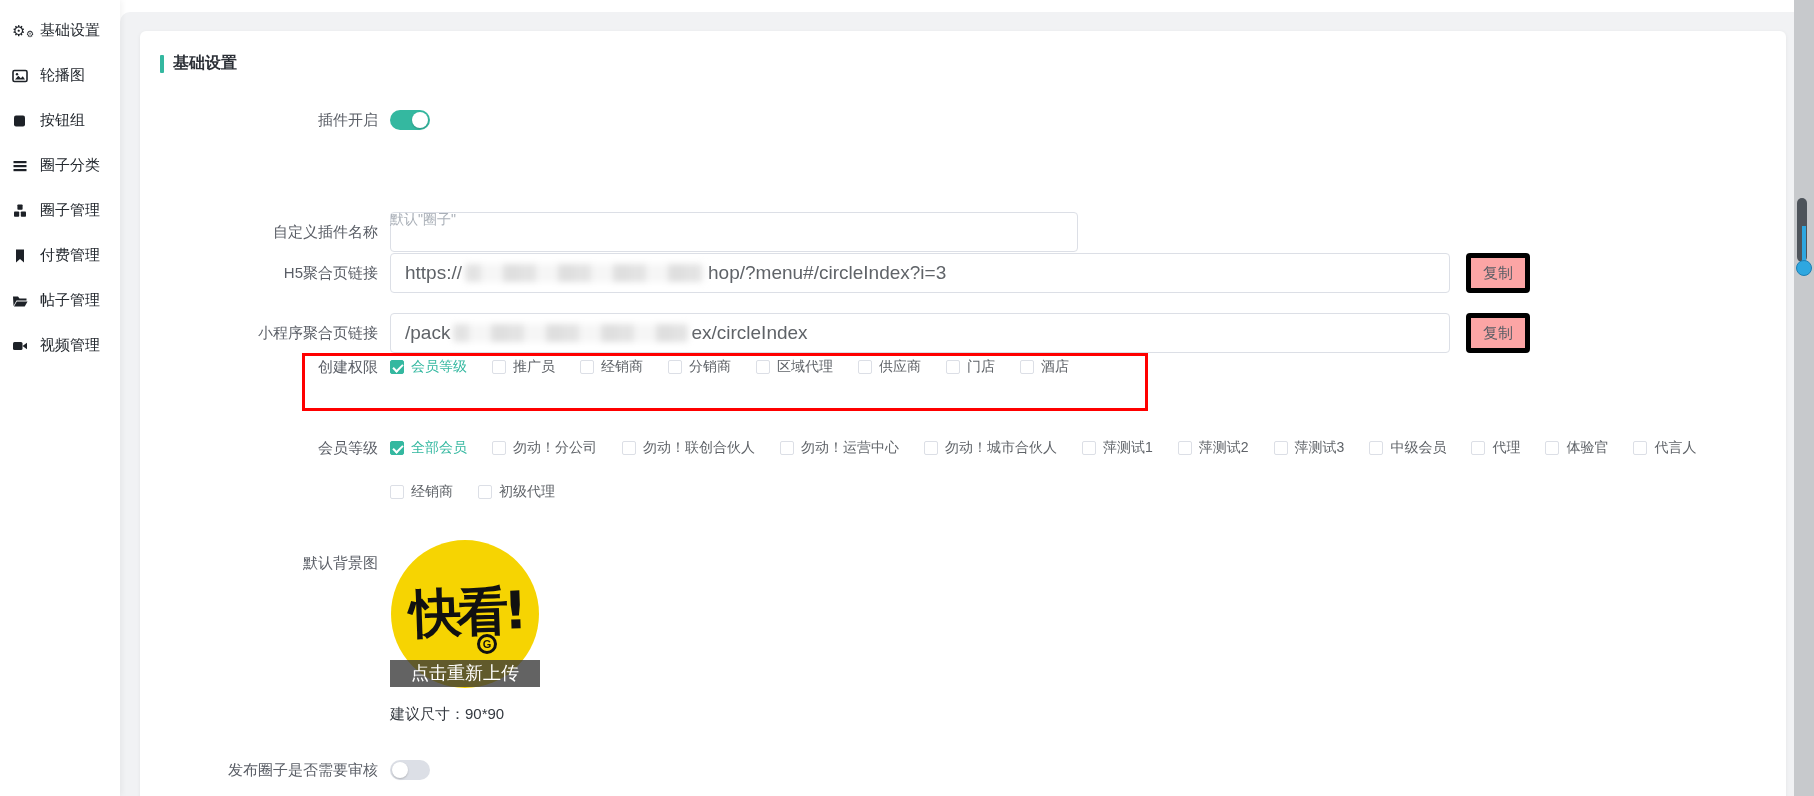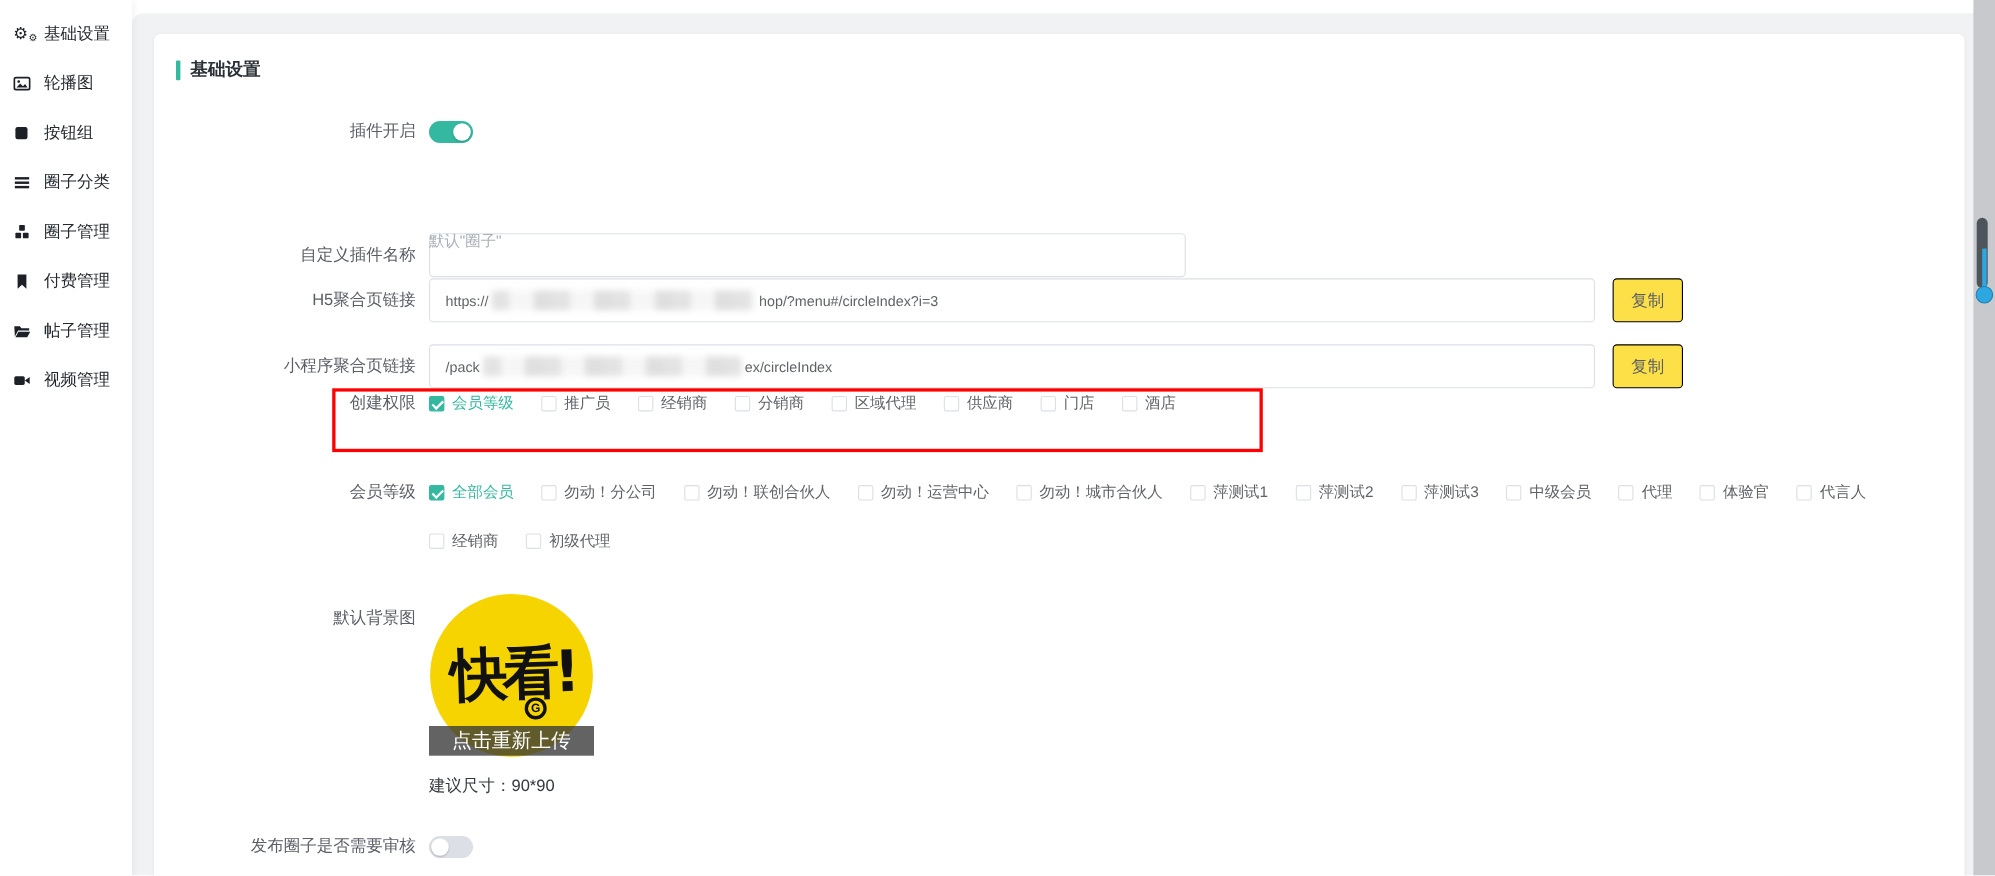--- a/index.html
+++ b/index.html
@@ -28,27 +28,27 @@
   .frow { position:absolute; left:0; display:flex; align-items:center; }
   .flabel { width:250px; flex:none; text-align:right; padding-right:12px; font-size:15px; color:#5a5e66; line-height:30px; }
 
   
   .switch { width:40px; height:20px; border-radius:10px; background:#dcdfe6; position:relative; cursor:pointer; flex:none; }
   .switch::after { content:""; position:absolute; top:2px; left:2px; width:16px; height:16px; border-radius:50%; background:#fff; box-shadow:0 1px 2px rgba(0,0,0,0.2); }
   .switch.checked { background:#34b8a0; }
   .switch.checked::after { left:22px; }
 
   
-  .tinput { height:40px; border:1px solid #dcdfe6; border-radius:4px; background:#fff; font-size:13px; color:#5f6368; padding:0 14px; display:flex; align-items:center; white-space:nowrap; overflow:hidden; }
+  .tinput { height:40px; border:1px solid #dcdfe6; border-radius:4px; background:#fff; font-size:19px; color:#5f6368; padding:0 14px; display:flex; align-items:center; white-space:nowrap; overflow:hidden; }
   input.tinput { display:block; width:688px; outline:none; }
   .link-box { width:1060px; }
   .redact { display:inline-block; height:18px; border-radius:3px; margin:0 3px; filter:blur(3px);
             background-image:repeating-linear-gradient(90deg,#e3e3e3 0 16px,#f6f6f6 16px 38px,#dfdfdf 38px 55px); }
   .hint { font-size:14px; color:#aab0b8; }
-  .copy-btn { margin-left:16px; width:64px; height:40px; border:1px solid #000000; border-radius:4px; background:#fde047; font-size:15px; color:#5a5e66; cursor:pointer; font-family:inherit; }
+  .copy-btn { margin-left:16px; width:64px; height:40px; border:5px solid #000000; border-radius:4px; background:#fca5a5; font-size:15px; color:#5a5e66; cursor:pointer; font-family:inherit; }
 
   
   .ckline { display:flex; align-items:center; gap:25px; }
   .ck { display:flex; align-items:center; cursor:pointer; }
   .ck .box { width:14px; height:14px; border:1px solid #dcdfe6; border-radius:2px; background:#fff; margin-right:7px; position:relative; flex:none; }
   .ck .txt { font-size:14px; color:#5f6368; white-space:nowrap; }
   .ck.checked .box { background:#34b8a0; border-color:#34b8a0; }
   .ck.checked .box::after { content:""; position:absolute; left:4px; top:1px; width:4px; height:8px; border:solid #fff; border-width:0 2px 2px 0; transform:rotate(45deg); }
   .ck.checked .txt { color:#34b8a0; }
 
@@ -300,21 +300,21 @@
               <span class="txt">经销商</span>
             </label>
           <label class="ck">
               <span class="box"></span>
               <span class="txt">初级代理</span>
             </label>
         </div>
       </div>
 
       <div class="frow" style="top:509px; align-items:flex-start;">
-        <div class="flabel" style="padding-top:8px;font-family:Liberation Mono, monospace;">默认背景图</div>
+        <div class="flabel" style="padding-top:8px;">默认背景图</div>
         <div class="upload-box">
           <div class="logo-circle">
             <div class="logo-text"><span>快看</span><span>!</span></div>
             <div class="logo-badge">G</div>
           </div>
           <div class="upload-overlay">点击重新上传</div>
         </div>
       </div>
       <div class="frow" style="top:673px; height:20px;align-items:flex-end;">
         <div class="flabel"></div>

